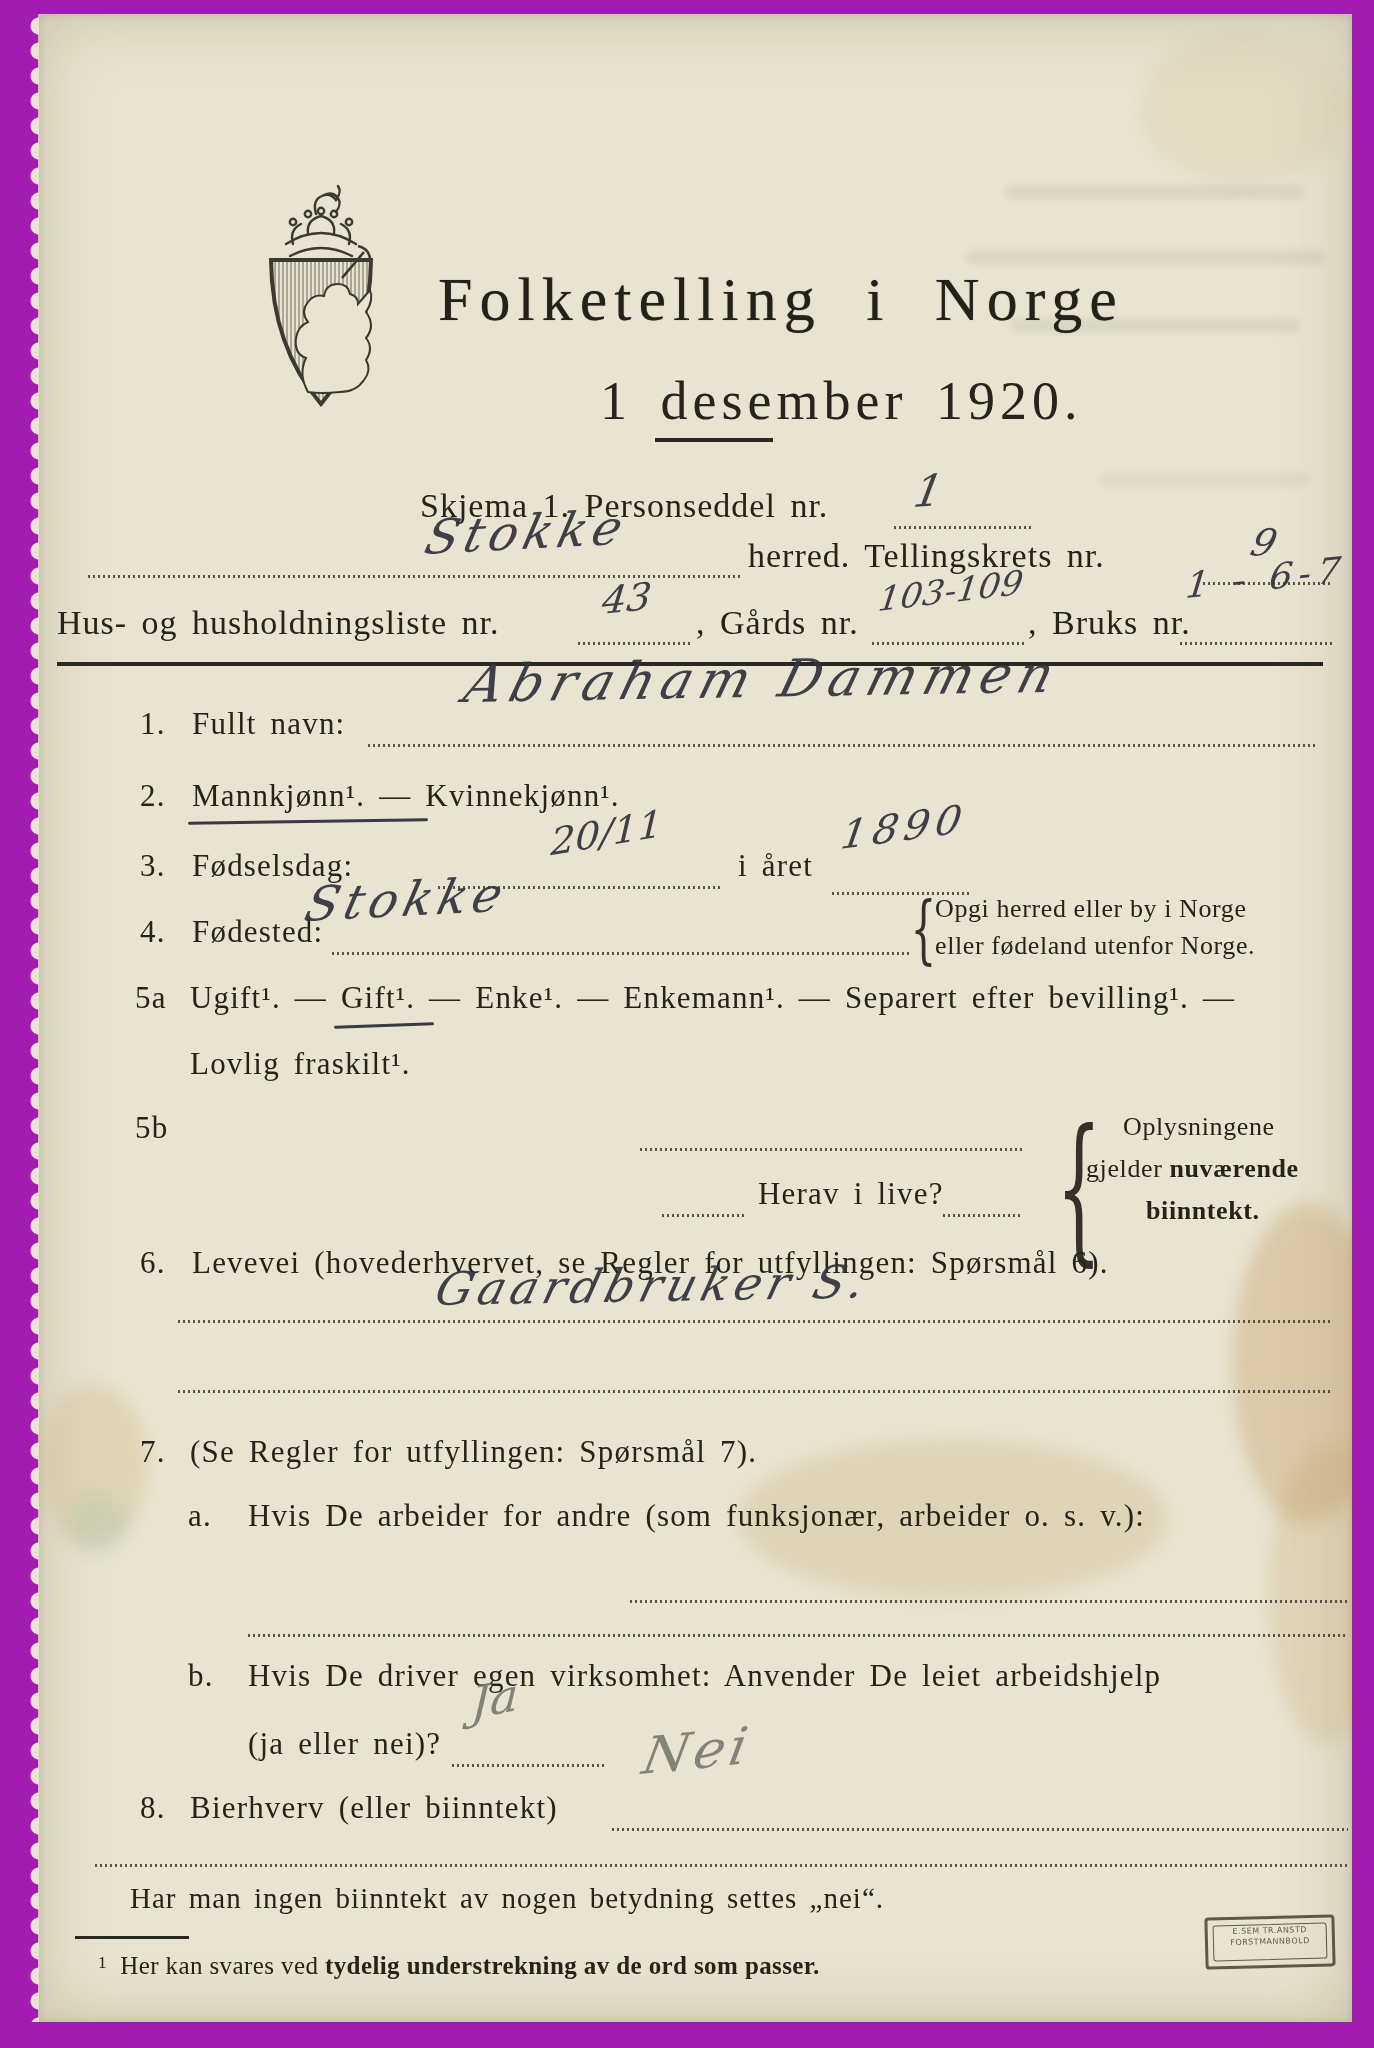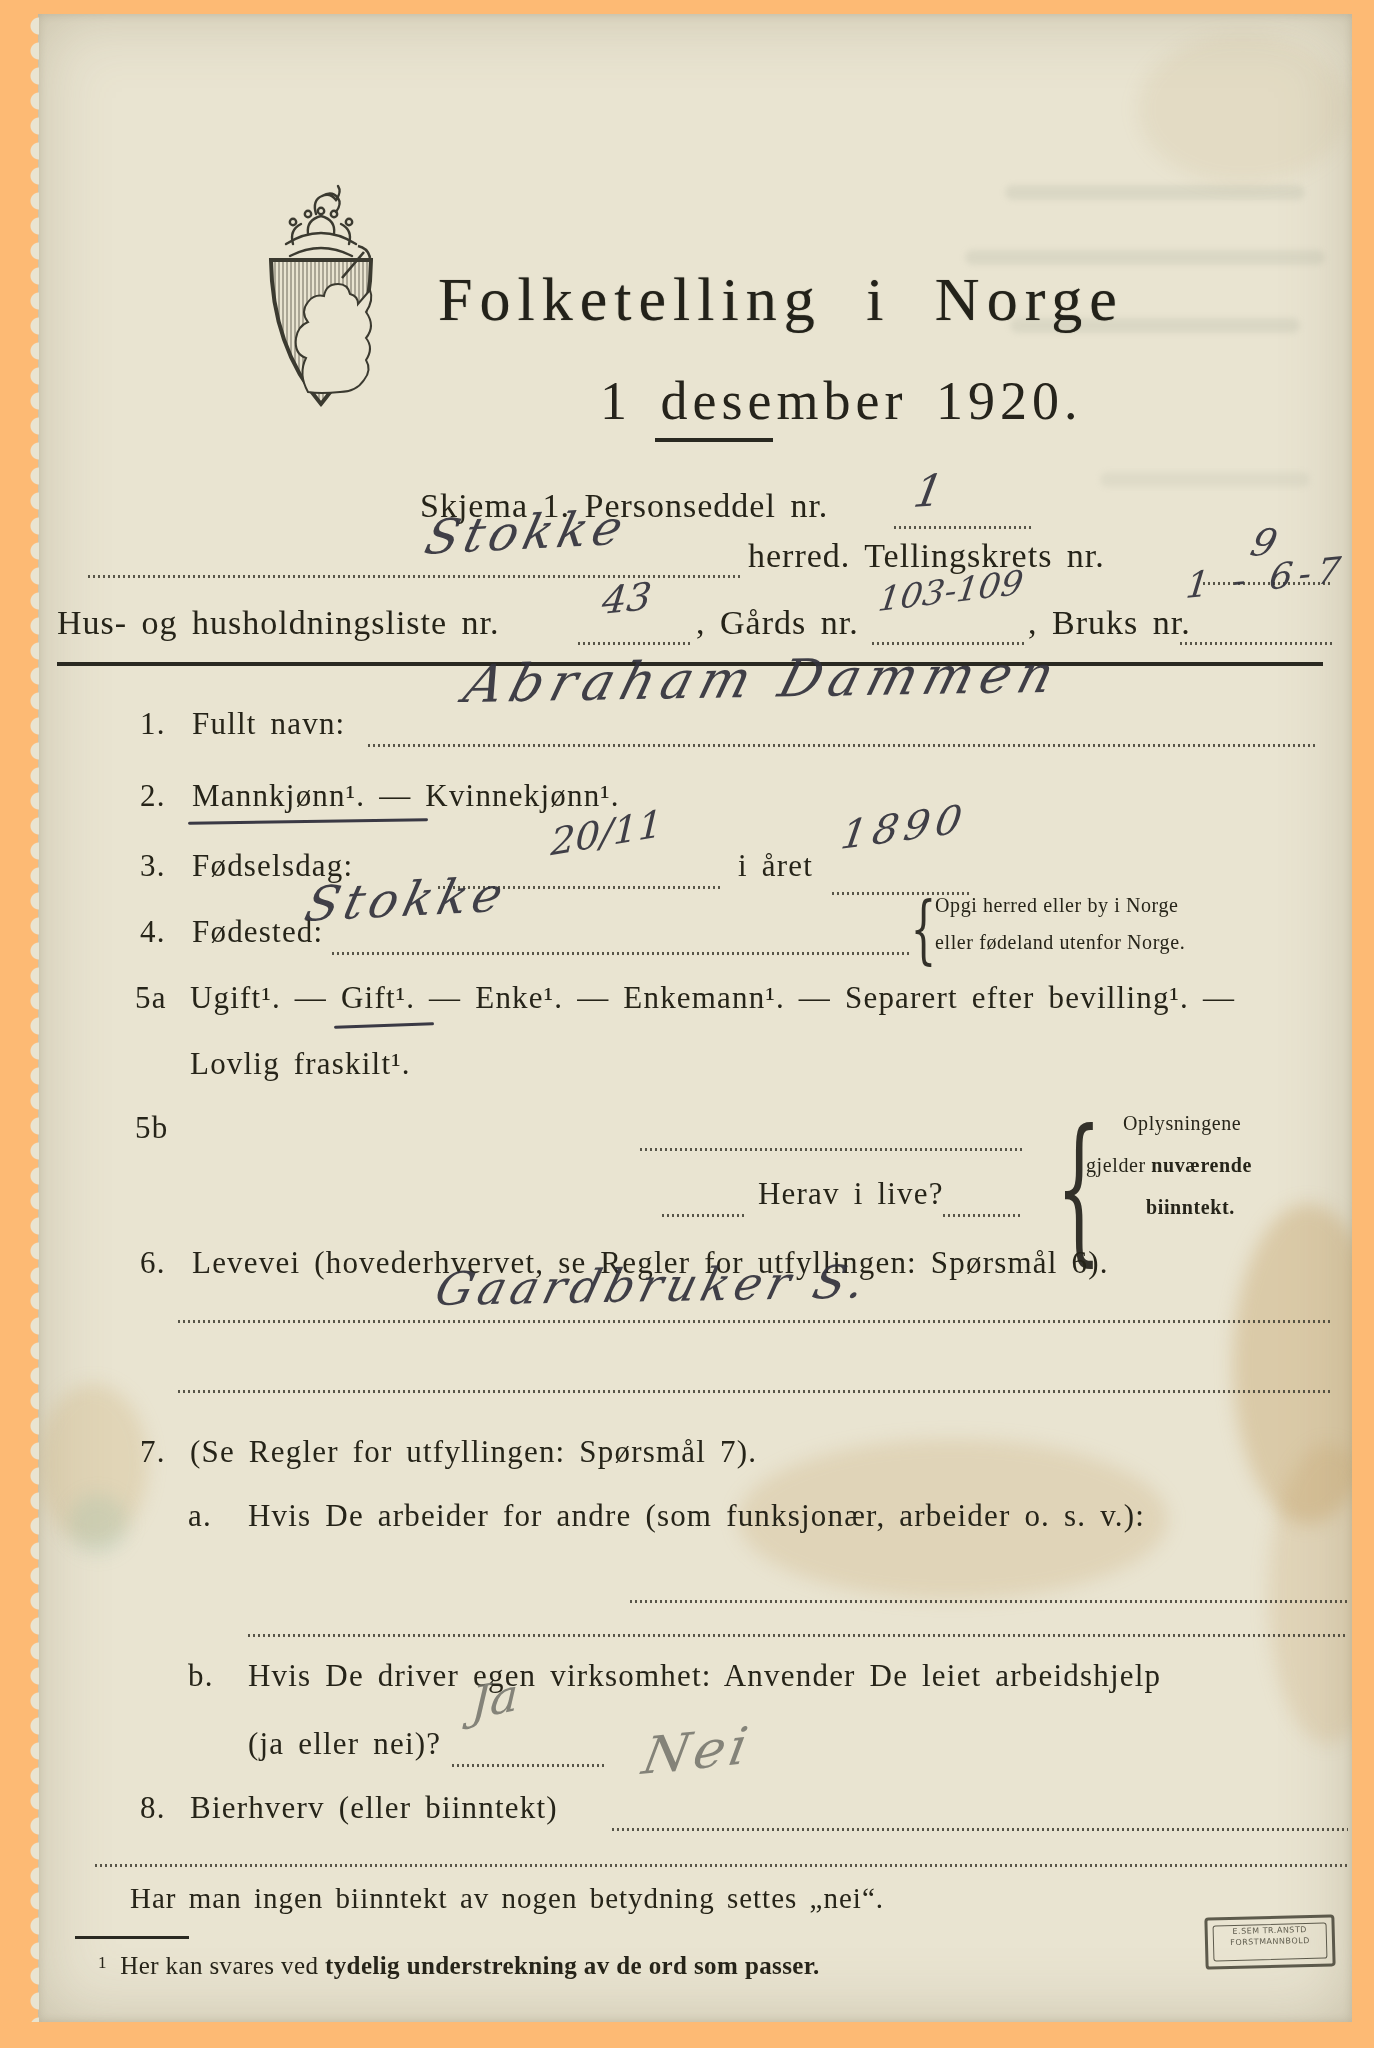--- a/index.html
+++ b/index.html
@@ -1,30 +1,30 @@
 <!DOCTYPE html>
 <html><head>
 <meta charset="utf-8">
 <style>
   html,body{margin:0;padding:0;background:#070707;}
-  #stage{position:relative;width:1374px;height:2048px;background:#fdba74;overflow:hidden;
+  #stage{position:relative;width:1374px;height:2048px;background:#a21caf;overflow:hidden;
          font-family:"Liberation Serif",serif;}
   #paper{position:absolute;left:38px;top:14px;width:1314px;height:2008px;overflow:hidden;
          background:linear-gradient(160deg,#ede9d9 0%,#e9e4d1 45%,#e3decา 100%);
          background-color:#e9e4d1;
          box-shadow:inset 0 0 70px rgba(125,112,78,.30), inset 0 0 10px rgba(95,85,60,.22);}
   
   #perf{position:absolute;left:22px;top:14px;width:17px;height:2008px;
         background-image:radial-gradient(circle 9px at 17px 12px,#e9e4d1 8px,rgba(0,0,0,0) 9px);
         background-size:17px 25px;background-repeat:repeat-y;}
   .t{position:absolute;white-space:nowrap;color:#262419;}
   .f34{font-size:34px;letter-spacing:1px;word-spacing:5px;}
   .f31{font-size:31px;letter-spacing:1.2px;word-spacing:5px;}
   .f29{font-size:29px;letter-spacing:1px;word-spacing:4px;}
-  .f27{font-size:20px;letter-spacing:.6px;}
+  .f27{font-size:26px;letter-spacing:.6px;}
   .f25{font-size:25px;letter-spacing:.4px;}
   .title{font-size:62px;letter-spacing:7px;word-spacing:22px;color:#23221a;text-shadow:0 0 1px rgba(35,34,26,.55);}
   .subtitle{font-size:54px;letter-spacing:5px;word-spacing:10px;color:#26241c;}
   .b{font-weight:bold;}
   .hand{position:absolute;white-space:nowrap;font-family:"DejaVu Serif",serif;font-style:italic;
         color:#32323c;transform-origin:left bottom;opacity:.92;}
   .pencil{color:#73736a;opacity:.85;}
   .dot{position:absolute;height:3px;opacity:.85;
        background-image:repeating-linear-gradient(90deg,#3e3c31 0 2px,rgba(0,0,0,0) 2px 5px);}
   .rule{position:absolute;background:#2a2921;}

